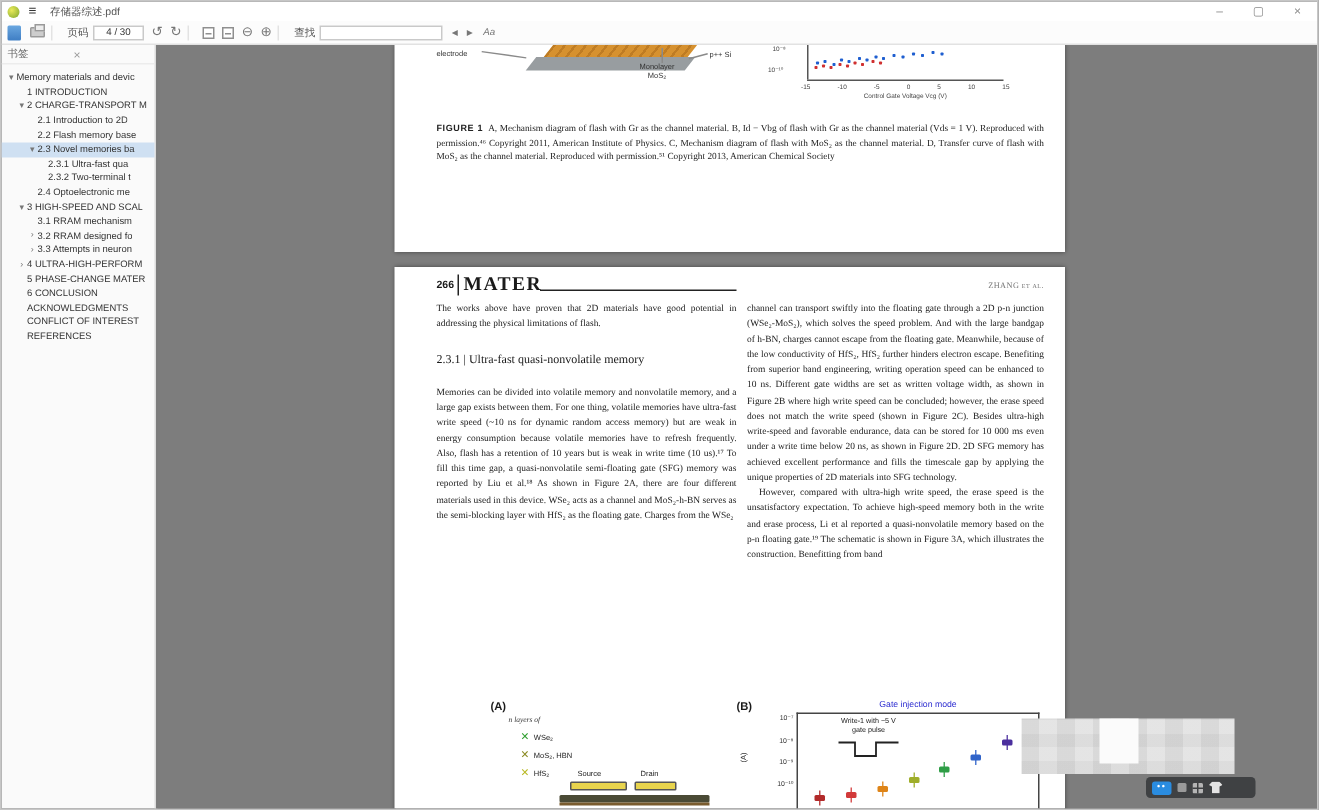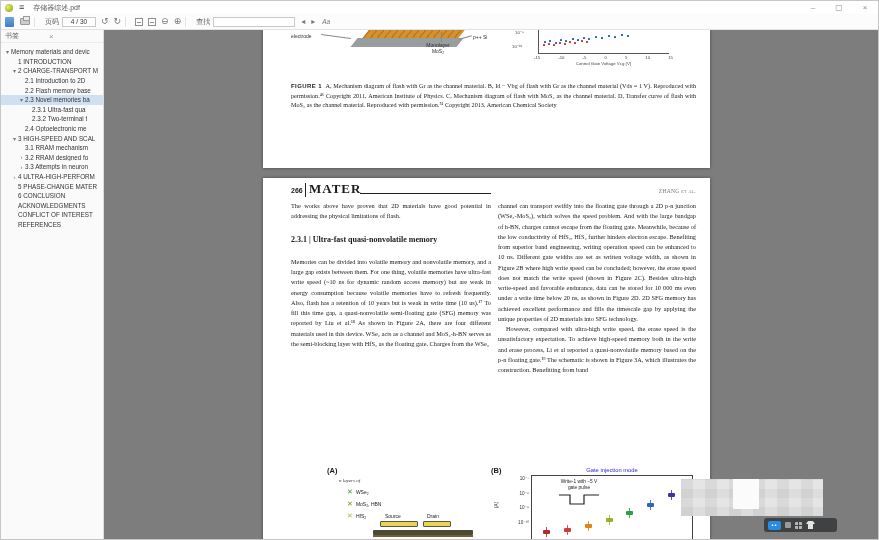--- a/index.html
+++ b/index.html
@@ -68,21 +68,21 @@
               font-family:"Liberation Sans","DejaVu Sans",sans-serif;}
   .p2-bar{position:absolute;left:42px;top:5px;width:1px;height:14px;background:#222;}
   .p2-brand{position:absolute;left:46px;top:3px;font-size:13px;font-weight:bold;letter-spacing:1px;
             font-family:"Liberation Serif","DejaVu Serif",serif;}
   .p2-rule{position:absolute;left:97px;top:15px;width:131px;height:1px;background:#222;}
   .p2-run{position:absolute;right:14px;top:10px;font-size:5.5px;color:#777;font-variant:small-caps;letter-spacing:.3px;}
   .col{position:absolute;top:23px;width:200px;font-size:6.3px;line-height:1.63;text-align:justify;}
   .col-left{left:28px;}
   .col-right{left:235px;width:198px;}
   .h23{margin-top:16px;font-weight:bold;font-size:8px;line-height:1.3;text-align:left;}
-  .h231{margin-top:13px;font-weight:bold;font-size:8px;line-height:1.3;text-align:left;}
+  .h231{margin-top:13px;font-weight:normal;font-size:8px;line-height:1.3;text-align:left;}
   .col-left .body2{margin-top:12px;}
   .col-right .para2{text-indent:8px;}
   
   .figA{position:absolute;left:62px;top:288px;width:160px;height:78px;font-family:"Liberation Sans","DejaVu Sans",sans-serif;}
   .fg-label{font-weight:bold;font-size:7.5px;}
   .figA .sub{position:absolute;left:14px;top:12px;font-size:5px;font-style:italic;color:#333;
              font-family:"Liberation Serif","DejaVu Serif",serif;}
   .lg-row{position:absolute;left:22px;display:flex;align-items:center;font-size:5px;color:#222;}
   .lg-mark{font-size:7px;font-weight:bold;margin-right:3px;line-height:1;}
   .pad{position:absolute;height:6px;background:#e8d44d;border:1px solid #555;border-radius:1px;}

